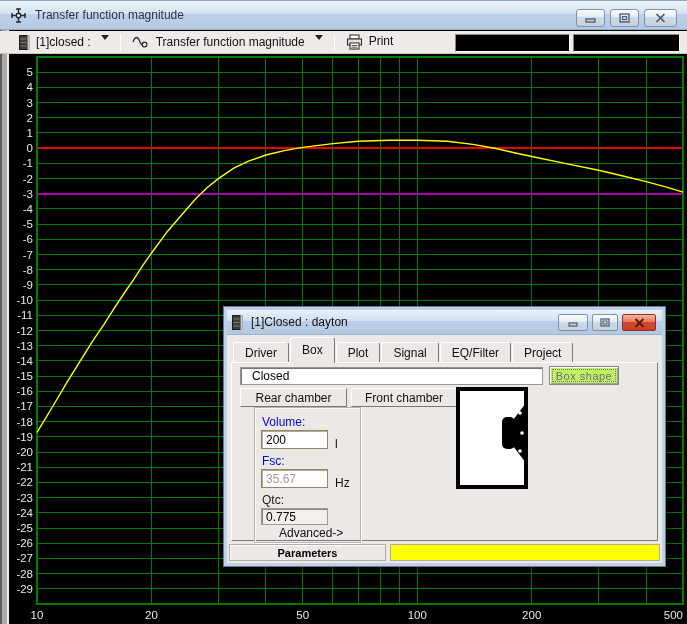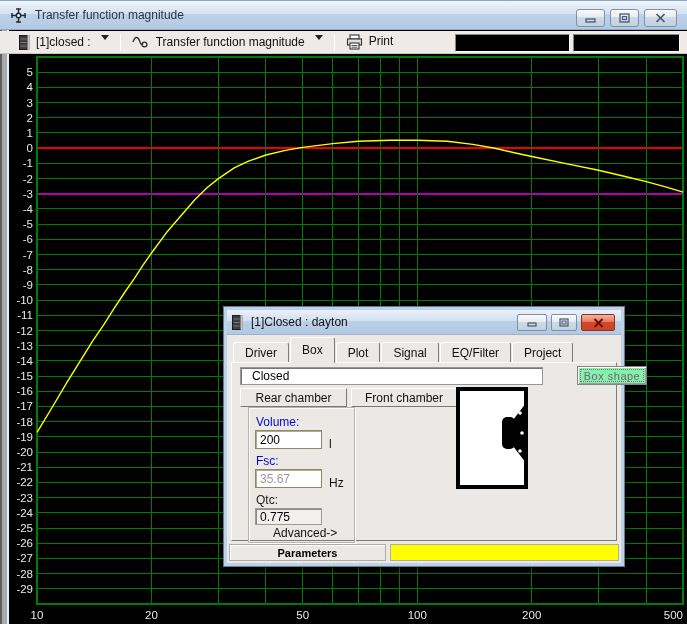--- a/index.html
+++ b/index.html
@@ -47,21 +47,21 @@
   #readout-left { left: 455px; width: 115px; }
   #readout-right { left: 573px; width: 107px; }
   
   #chart-area { position: absolute; left: 0; top: 54px; width: 687px; height: 570px; z-index: 1; }
   #left-edge {
     position: absolute; left: 0; top: 30px; width: 9px; height: 594px; z-index: 2;
     background: linear-gradient(90deg, #5f5f5f 0 2px, #a9a9a9 2px 7px, #e7eff8 7px 9px);
   }
   
   .dialog {
-    position: absolute; left: 224px; top: 307px; width: 400px; height: 259px; z-index: 5;
+    position: absolute; left: 224px; top: 307px; width: 441px; height: 259px; z-index: 5;
     background: #ebe8e5;
     border: 3px solid #bdd1e7; outline: 1px solid #67798f;
     box-shadow: 2px 3px 8px rgba(0,0,0,.55);
   }
   .dlg-titlebar {
     height: 25px; background: linear-gradient(#eaf1fa, #d3e0f1 45%, #bcd0e8 46%, #b2c9e3);
     display: flex; align-items: center; border-bottom: 1px solid #9eb2ca;
   }
   .dlg-titlebar .dlg-icon { margin-left: 5px; }
   .dlg-title-text { margin-left: 8px; color: #111; font-size: 12px; }
@@ -95,34 +95,34 @@
   }
   
   .field-sunken {
     background: #fff; border: 1px solid #9a968f;
     box-shadow: inset 1px 1px 0 #777; font-size: 12px; color: #000;
     display: flex; align-items: center; padding-left: 11px;
   }
   #closed-field { position: absolute; left: 8px; top: 4px; width: 303px; height: 18px; }
   #box-shape-btn {
     position: absolute; left: 317px; top: 3px; width: 70px; height: 19px;
-    background: #86efac; border: 1px solid #858585;
+    background: #bef264; border: 1px solid #858585;
     box-shadow: inset 1px 1px 0 #fdfdfd, inset -1px -1px 0 #9c9c9c;
     color: #6b6b6b; font-size: 11px; display: flex; align-items: center; justify-content: center;
-    outline: 1px dotted #777; outline-offset: -4px; letter-spacing: 0.5px; margin-left: 28px;
+    outline: 1px dotted #777; outline-offset: -4px; letter-spacing: 0.5px;
   }
   .chamber-btn {
     position: absolute; top: 25px; height: 19px; background: #ebe8e5;
     border: 1px solid; border-color: #ffffff #787878 #787878 #ffffff;
     font-size: 12px; color: #111; display: flex; align-items: center; justify-content: center;
   }
   #rear-chamber { left: 8px; width: 107px; }
   #front-chamber { left: 119px; width: 106px; }
   .group-panel {
-    position: absolute; left: 16px; top: 44px; width: 107px; height: 136px;
+    position: absolute; left: 22px; top: 44px; width: 107px; height: 136px;
     border: 1px solid #b7b3ad; box-shadow: 1px 1px 0 #fff, inset 1px 1px 0 #fbfaf9;
   }
   .lbl-blue { color: #0008d7; font-size: 12px; position: absolute; left: 7px; }
   .lbl-dark { color: #1a1a1a; font-size: 12px; position: absolute; left: 7px; }
   .val-input {
     position: absolute; left: 6px; width: 67px; height: 19px; font-size: 12px;
     display: flex; align-items: center; padding-left: 4px; background: #fff;
     border: 1px solid #8c886a; box-shadow: inset 1px 1px 0 #b0ac8e;
   }
   .val-input.disabled { color: #9a9a9a; }

